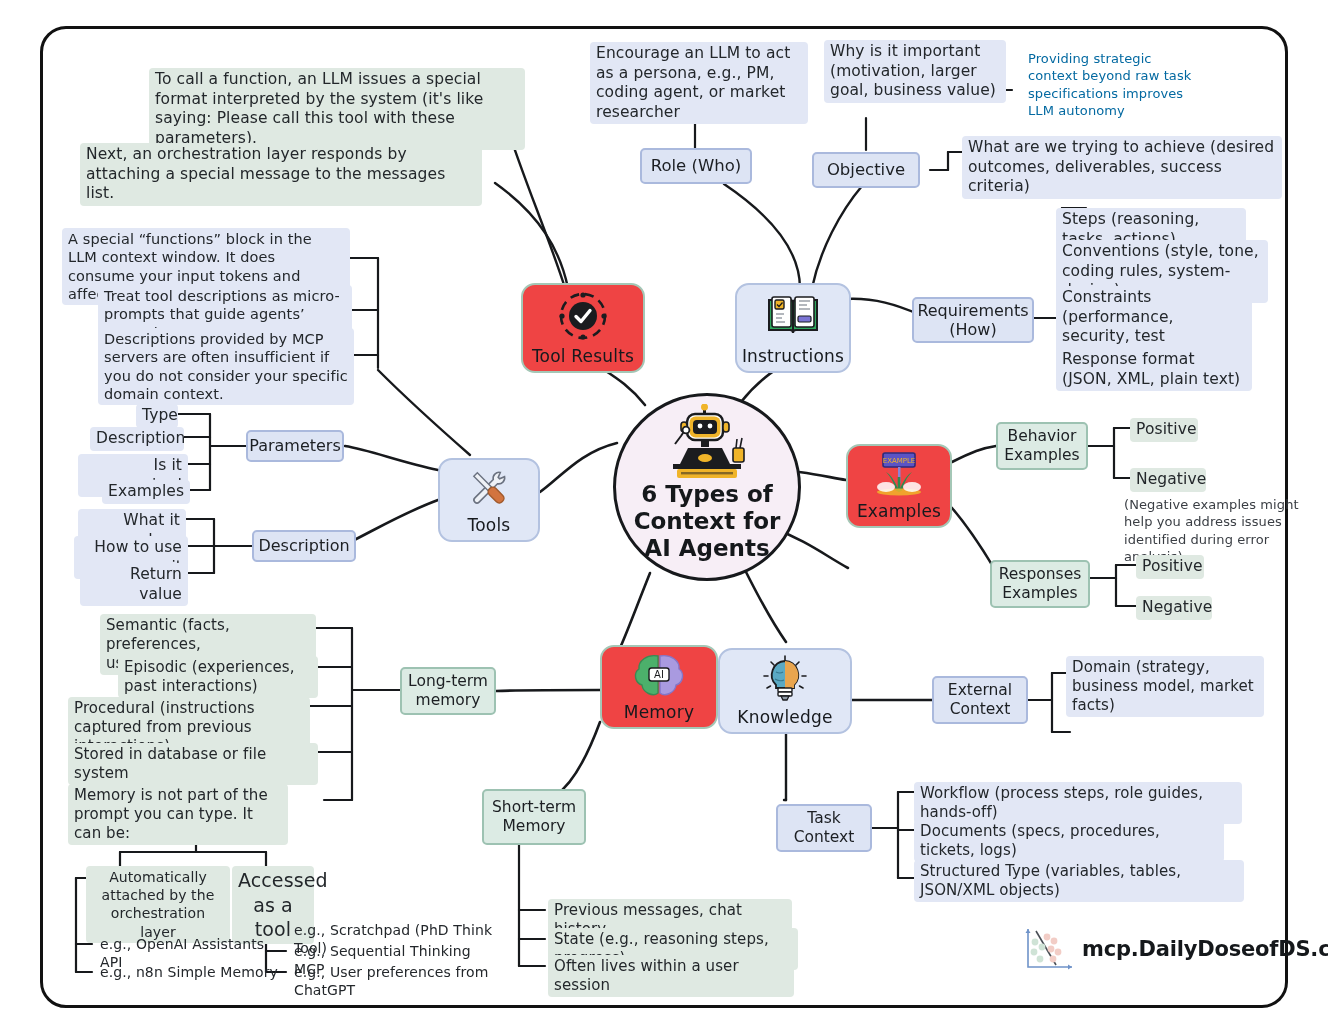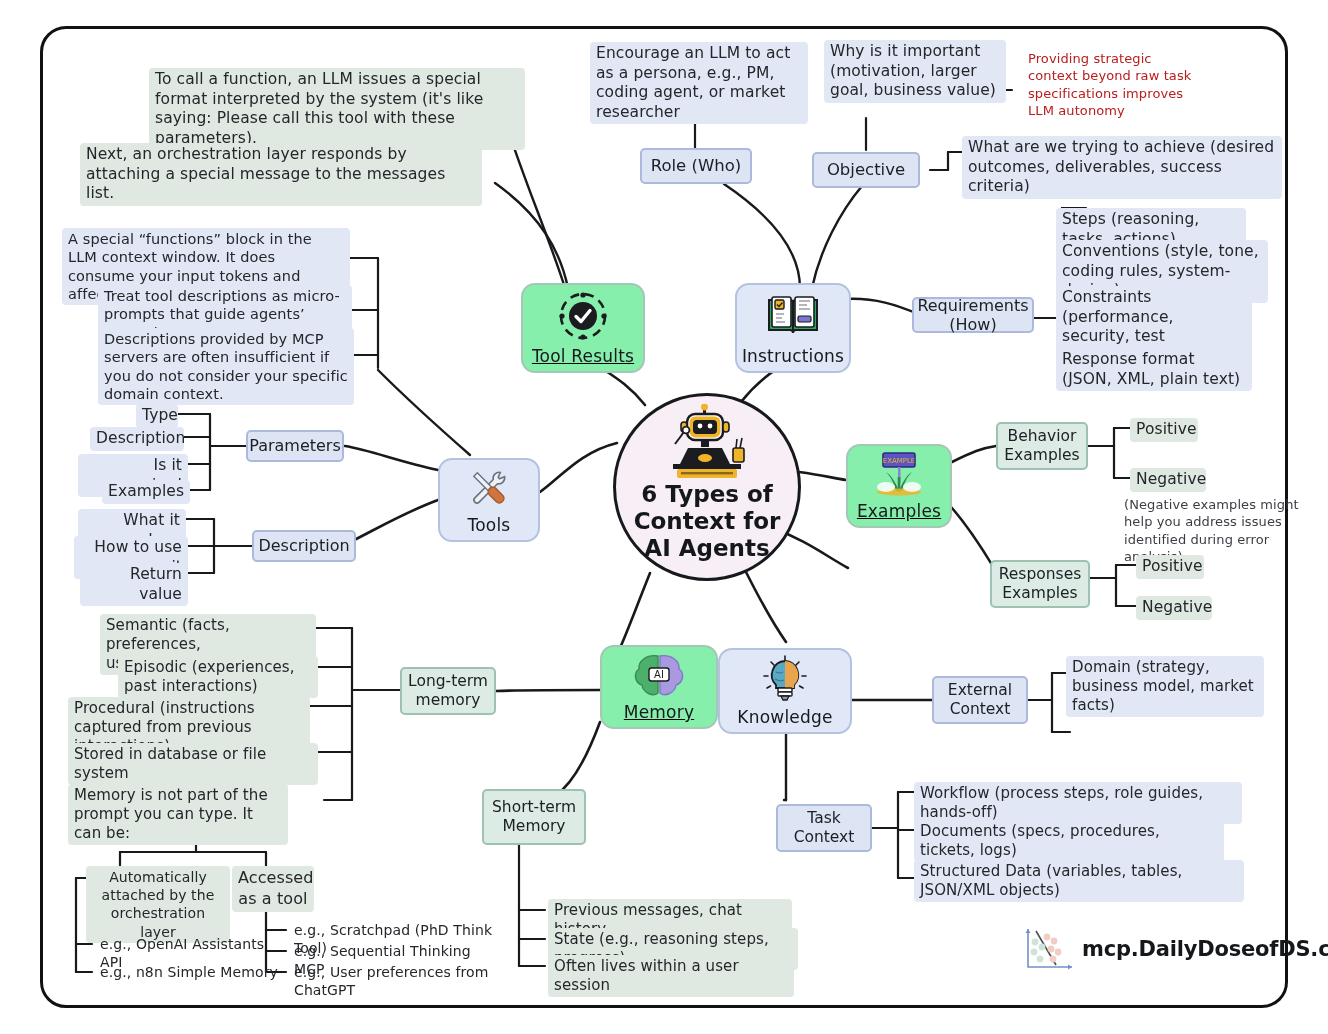--- a/index.html
+++ b/index.html
@@ -15,21 +15,21 @@
   .chip.plain{background:transparent;}
   
   .box{position:absolute;box-sizing:border-box;display:flex;align-items:center;justify-content:center;
        text-align:center;border-radius:5px;line-height:1.2;color:#1c1f23;}
   .box.blue{background:#dde4f4;border:2px solid #aab9dd;}
   .box.green{background:#dcebe4;border:2px solid #9dc2b2;}
   
   .iconbox{position:absolute;box-sizing:border-box;border-radius:14px;display:flex;flex-direction:column;
            align-items:center;justify-content:flex-end;padding-bottom:5px;}
   .iconbox.blue{background:#e0e7f6;border:2px solid #b3c2e0;}
-  .iconbox.green{background:#86efac;border:2px solid #a4c7b6;text-decoration:underline;}
+  .iconbox.green{background:#ef4444;border:2px solid #a4c7b6;}
   .iconbox .lbl{font-size:17px;color:#16191d;letter-spacing:.2px;}
   .iconbox .gl{flex:1;display:flex;align-items:center;justify-content:center;}
   #hub{position:absolute;border-radius:50%;background:#f7eef6;border:3px solid #17191c;
        display:flex;flex-direction:column;align-items:center;justify-content:flex-end;}
   #hub .t{font-size:23px;line-height:1.18;text-align:center;color:#15181b;padding-bottom:16px;font-weight:600;}
   #logo{position:absolute;display:flex;align-items:center;gap:6px;}
   #logo .txt{font-size:21px;font-weight:700;color:#15181b;letter-spacing:-.2px;}
 </style>
 </head>
 <body>
@@ -213,24 +213,24 @@
 
   <div class="box blue" style="left:640px;top:148px;width:112px;height:36px;font-size:16.5px;">
     <span>Role (Who)</span>
   </div>
   <div class="chip blue" style="left:590px;top:42px;width:218px;font-size:15.5px;">Encourage an LLM to act as a persona, e.g., PM, coding agent, or market researcher</div>
 
   <div class="box blue" style="left:812px;top:152px;width:108px;height:36px;font-size:16.5px;">
     <span>Objective</span>
   </div>
   <div class="chip blue" style="left:824px;top:40px;width:182px;font-size:15.5px;">Why is it important (motivation, larger goal, business value)</div>
-  <div class="chip plain" style="left:1022px;top:48px;width:180px;font-size:13px;line-height:1.34;color:#b91c1c;">Providing strategic context beyond raw task specifications improves LLM autonomy</div>
+  <div class="chip plain" style="left:1022px;top:48px;width:180px;font-size:13px;line-height:1.34;color:#0369a1;">Providing strategic context beyond raw task specifications improves LLM autonomy</div>
   <div class="chip blue" style="left:962px;top:136px;width:320px;font-size:15.5px;">What are we trying to achieve (desired outcomes, deliverables, success criteria)</div>
 
-  <div class="box blue" style="left:912px;top:297px;width:122px;height:36px;font-size:16px;flex-direction:column;">
+  <div class="box blue" style="left:912px;top:297px;width:122px;height:46px;font-size:16px;flex-direction:column;">
     <span>Requirements</span>
     <span>(How)</span>
   </div>
   <div class="chip blue" style="left:1056px;top:208px;width:190px;font-size:15.5px;">Steps (reasoning, tasks, actions)</div>
   <div class="chip blue" style="left:1056px;top:240px;width:212px;font-size:15.5px;">Conventions (style, tone, coding rules, system-design)</div>
   <div class="chip blue" style="left:1056px;top:286px;width:196px;font-size:15.5px;">Constraints (performance, security, test coverage, regulatory)</div>
   <div class="chip blue" style="left:1056px;top:348px;width:196px;font-size:15.5px;">Response format (JSON, XML, plain text)</div>
 
   <div class="iconbox blue" style="left:438px;top:458px;width:102px;height:84px;">
     <div class="gl">
@@ -286,21 +286,21 @@
   <div class="chip green" style="left:118px;top:656px;width:200px;font-size:15px;">Episodic (experiences, past interactions)</div>
   <div class="chip green" style="left:68px;top:697px;width:242px;font-size:15px;">Procedural (instructions captured from previous interactions)</div>
   <div class="chip green" style="left:68px;top:784px;width:220px;font-size:15px;">Memory is not part of the prompt you can type. It can be:</div>
   <div class="chip green" style="left:68px;top:743px;width:250px;font-size:15px;">Stored in database or file system</div>
 
   <div class="chip green" style="left:86px;top:866px;width:144px;font-size:14px;text-align:center;line-height:1.3;">
     <div>Automatically</div>
     <div>attached by the</div>
     <div>orchestration layer</div>
   </div>
-  <div class="chip green" style="left:232px;top:866px;width:82px;font-size:16px;text-align:center;line-height:1.3;">
+  <div class="chip green" style="left:232px;top:866px;width:82px;font-size:19px;text-align:center;line-height:1.3;">
     <div>Accessed</div>
     <div>as a tool</div>
   </div>
   <div class="chip plain" style="left:94px;top:934px;width:190px;font-size:14px;">e.g., OpenAI Assistants API</div>
   <div class="chip plain" style="left:94px;top:962px;width:190px;font-size:14px;">e.g., n8n Simple Memory</div>
   <div class="chip plain" style="left:288px;top:920px;width:220px;font-size:14px;">e.g., Scratchpad (PhD Think Tool)</div>
   <div class="chip plain" style="left:288px;top:941px;width:220px;font-size:14px;">e.g., Sequential Thinking MCP</div>
   <div class="chip plain" style="left:288px;top:962px;width:230px;font-size:14px;">e.g., User preferences from ChatGPT</div>
 
   <div class="box green" style="left:482px;top:789px;width:104px;height:56px;font-size:15.5px;flex-direction:column;">
@@ -367,21 +367,21 @@
     <span>Context</span>
   </div>
   <div class="chip blue" style="left:1066px;top:656px;width:198px;font-size:15px;">Domain (strategy, business model, market facts)</div>
 
   <div class="box blue" style="left:776px;top:804px;width:96px;height:48px;font-size:15.5px;flex-direction:column;">
     <span>Task</span>
     <span>Context</span>
   </div>
   <div class="chip blue" style="left:914px;top:782px;width:328px;font-size:15px;">Workflow (process steps, role guides, hands-off)</div>
   <div class="chip blue" style="left:914px;top:820px;width:310px;font-size:15px;">Documents (specs, procedures, tickets, logs)</div>
-  <div class="chip blue" style="left:914px;top:860px;width:330px;font-size:15px;">Structured Data (variables, tables, JSON/XML objects)</div>
+  <div class="chip blue" style="left:914px;top:860px;width:330px;font-size:15px;">Structured Type (variables, tables, JSON/XML objects)</div>
 
   <div id="logo" style="left:1022px;top:925px;">
     <svg width="54" height="48" viewBox="0 0 54 48">
       <g stroke="#6f93c9" stroke-width="1.6" fill="none">
         <path d="M6 4 V42 H50"></path>
         <path d="M6 4 l-2.5 4 h5 z" fill="#6f93c9" stroke="none"></path>
         <path d="M50 42 l-4 -2.5 v5 z" fill="#6f93c9" stroke="none"></path>
       </g>
       <path d="M14 6 L34 40" stroke="#4a4f56" stroke-width="1.6" fill="none"></path>
       <g>

